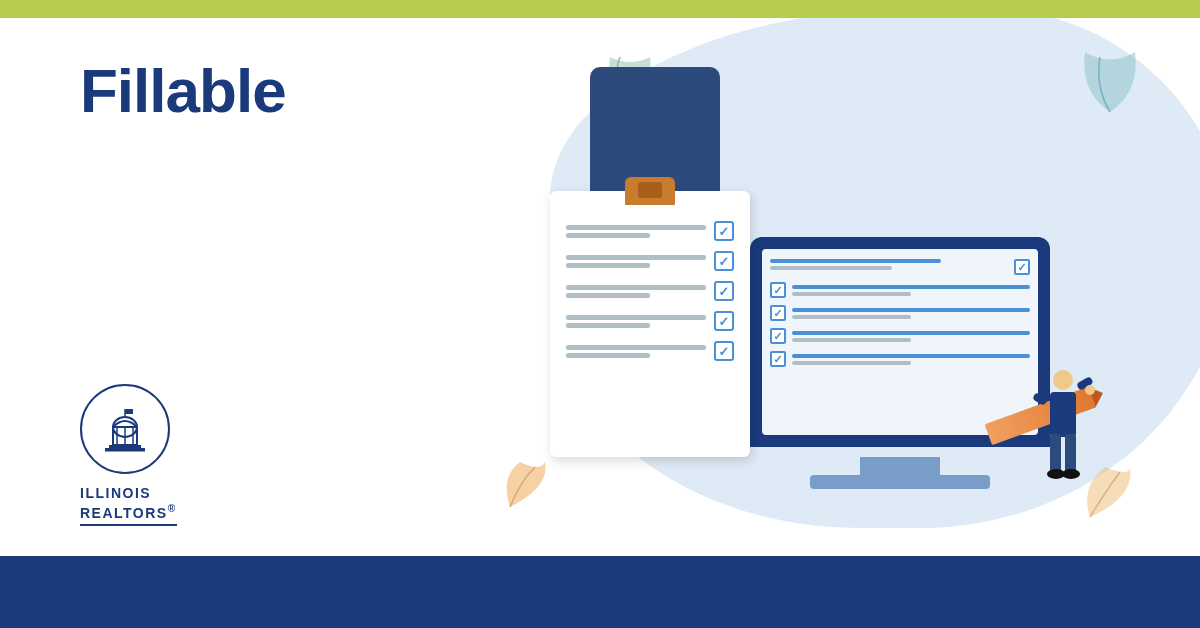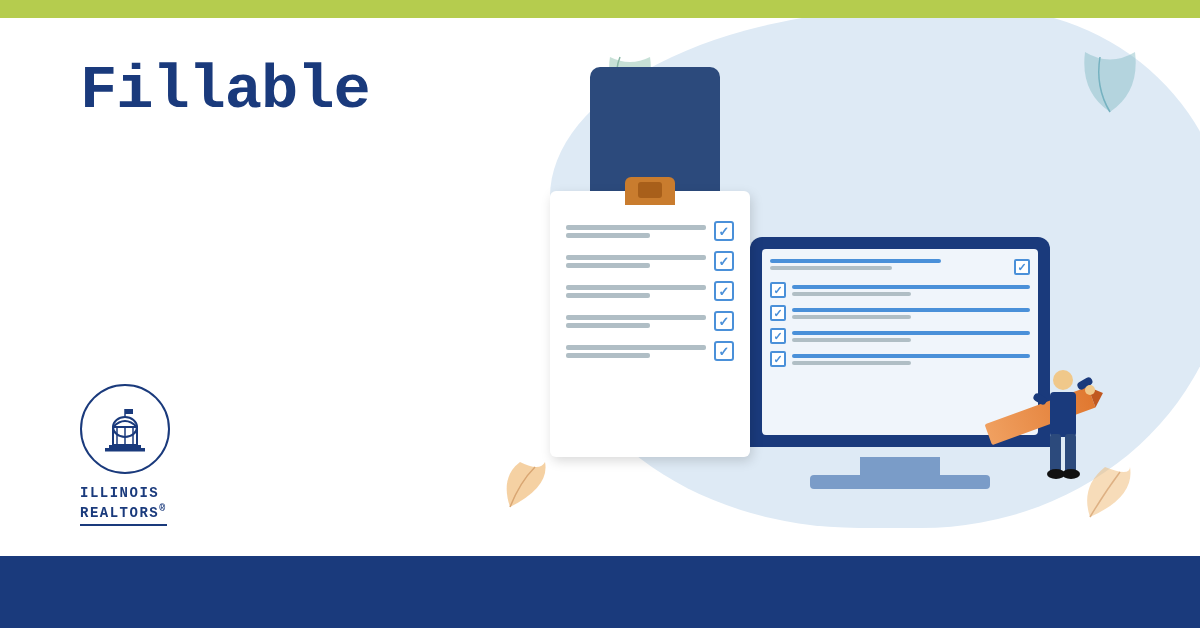--- a/index.html
+++ b/index.html
@@ -37,21 +37,20 @@
 
     
     .left-panel {
       width: 420px;
       padding: 40px 0 30px 80px;
       display: flex;
       flex-direction: column;
       justify-content: space-between;
       flex-shrink: 0;
       z-index: 2;
-      font-family: Liberation Mono, monospace;
     }
 
     .headline {
       font-size: 62px;
       font-weight: 900;
       color: #1a3a7c;
       line-height: 1.05;
       letter-spacing: -1px;
     }
 

